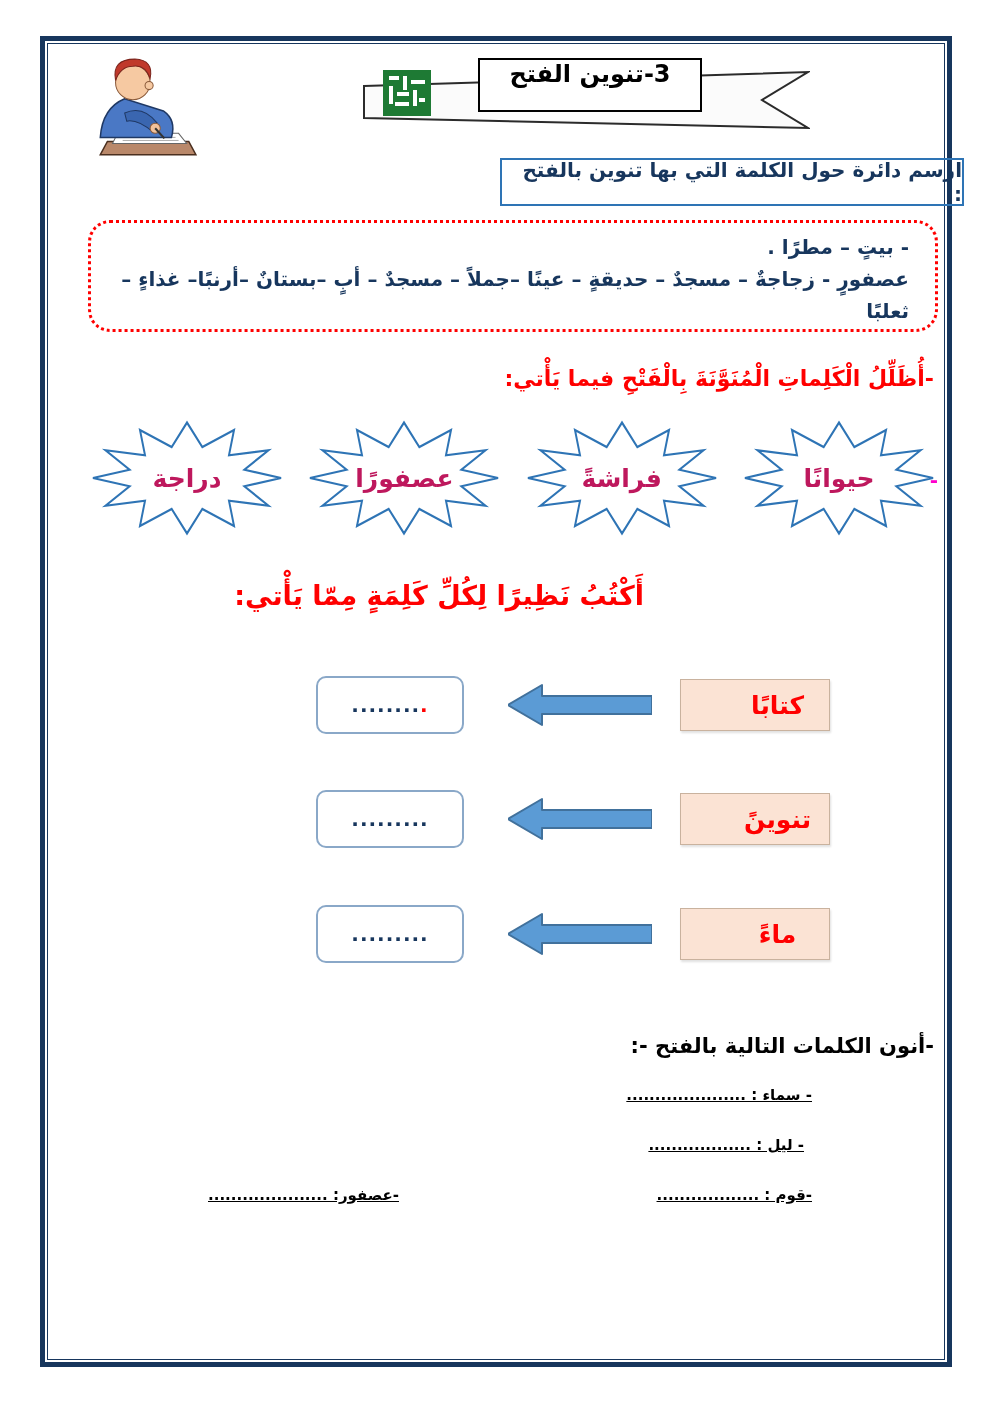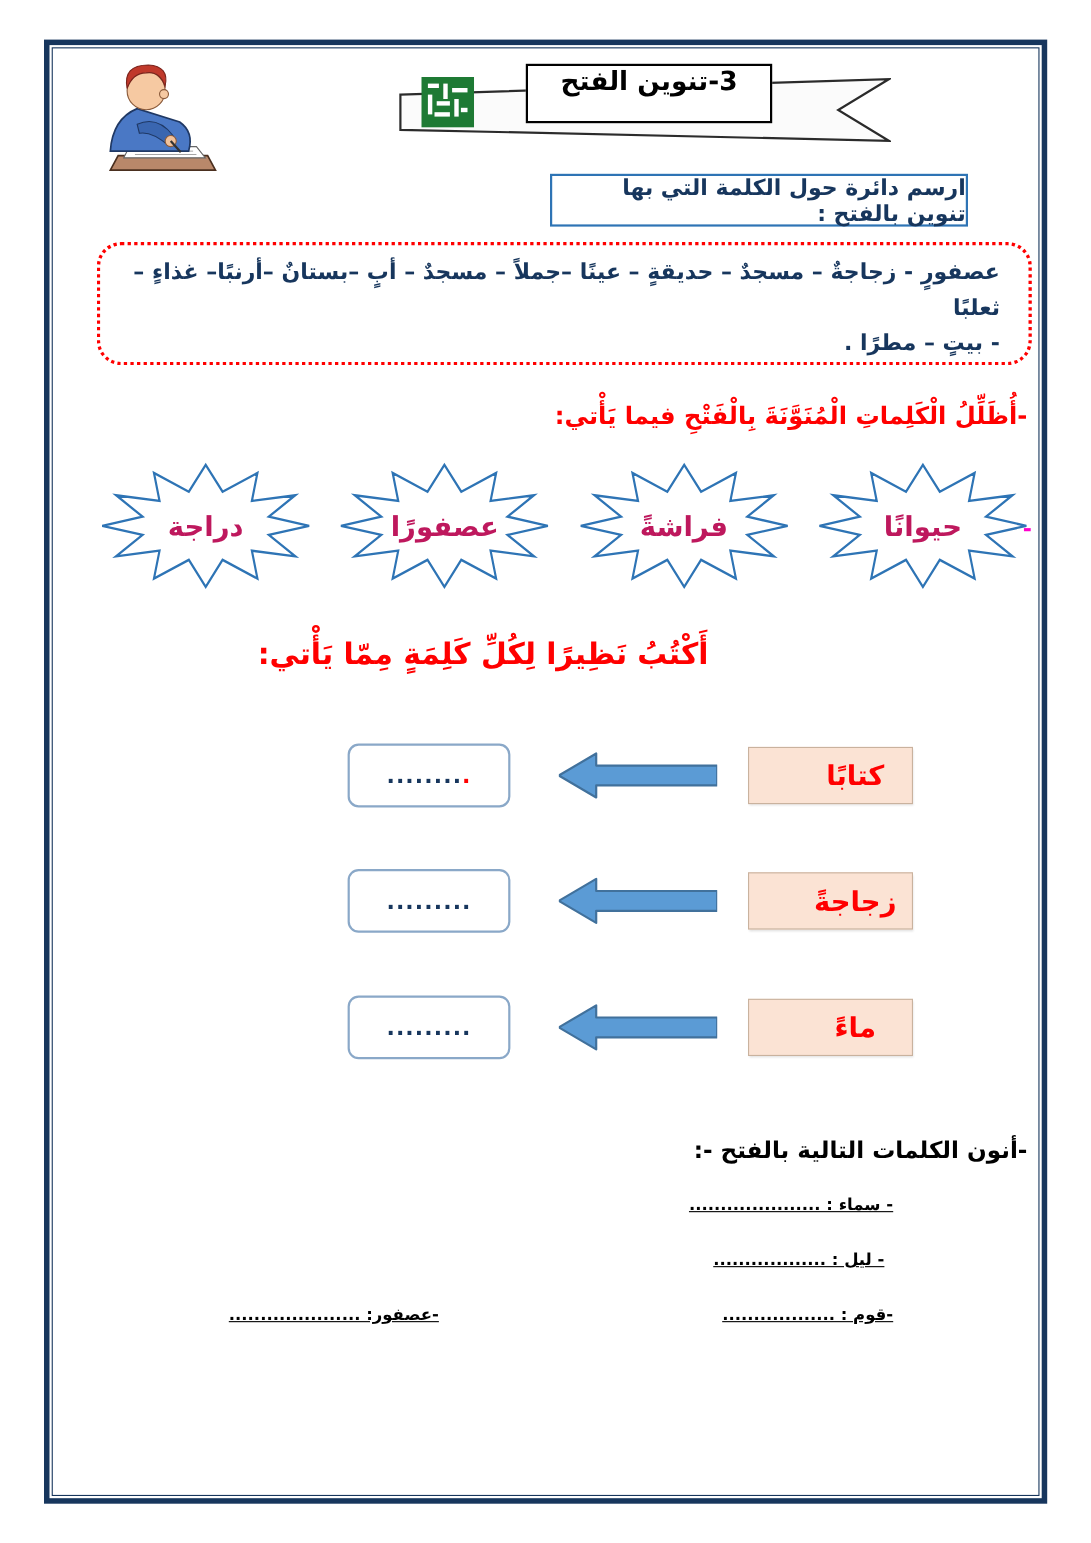--- a/index.html
+++ b/index.html
@@ -15,21 +15,21 @@
 
   
   .ribbon { position:absolute; left:362px; top:62px; width:448px; height:80px; }
   .ribbon svg { width:100%; height:100%; }
   .logo { position:absolute; left:383px; top:70px; width:48px; height:46px; }
   .title-box { position:absolute; left:478px; top:58px; width:224px; height:54px; background:#ffffff;
                border:2px solid #000; display:flex; justify-content:center;
                direction:rtl; font-size:24px; font-weight:bold; color:#000; z-index:3; }
 
   
-  .instr-box { position:absolute; left:500px; top:158px; width:380px; height:48px;
+  .instr-box { position:absolute; left:500px; top:158px; width:464px; height:48px;
                border:2px solid #2e74b5; display:flex; align-items:center; justify-content:center;
                direction:rtl; font-weight:bold; font-size:20px; color:#17365d;padding-left:10px; }
 
   
   .word-box { position:absolute; left:88px; top:220px; width:850px; height:112px;
               border:3px dotted #ff0000; border-radius:22px; padding:8px 26px;
               direction:rtl; color:#17365d; font-weight:bold; font-size:20px;
               display:flex; flex-direction:column; justify-content:space-evenly; }
   .word-box div { text-align:right; line-height:1.6; }
 
@@ -118,22 +118,22 @@
   </div>
   <div class="title-box">
     <span>3-تنوين الفتح</span>
   </div>
 
   <div class="instr-box">
     <span>ارسم دائرة حول الكلمة التي بها تنوين بالفتح :</span>
   </div>
 
   <div class="word-box">
+    <div>- بيتٍ – مطرًا .</div>
     <div>عصفورٍ  - زجاجةٌ – مسجدٌ – حديقةٍ – عينًا –جملاً – مسجدٌ – أبٍ –بستانٌ –أرنبًا– غذاءٍ – ثعلبًا</div>
-    <div>- بيتٍ – مطرًا .</div>
   </div>
 
   <div class="red-heading shade-heading">-أُظَلِّلُ الْكَلِماتِ الْمُنَوَّنَةَ بِالْفَتْحِ فيما يَأْتي:</div>
 
   <div class="star-row">
     <div class="starburst">
       <svg viewBox="0 0 200 120" preserveAspectRatio="none">
         <polygon points="195,60 158,52.2 182.3,34 142.4,38.8 147.5,15 115.5,31 100,8 84.5,31 52.5,15 57.6,38.8 17.7,34 42,52.2 5,60 42,67.8 17.7,86 57.6,81.2 52.5,105 84.5,89 100,112 115.5,89 147.5,105 142.4,81.2 182.3,86 158,67.8" fill="#ffffff" stroke="#2e74b5" stroke-width="2"></polygon>
       </svg>
       <span class="star-label">حيوانًا</span>
@@ -177,21 +177,21 @@
   <div class="answer-box row2">
     <span class="dots">.........</span>
       <span class="dots red"></span>
   </div>
   <div class="arrow row2">
     <svg viewBox="0 0 144 44">
       <polygon points="0,22 34,2 34,13 144,13 144,31 34,31 34,42" fill="#5b9bd5" stroke="#41719c" stroke-width="2" stroke-linejoin="round"></polygon>
     </svg>
   </div>
   <div class="word-card row2c">
-    <span>زجاجةً</span>
+    <span>تنوينً</span>
   </div>
 
   <div class="answer-box row3">
     <span class="dots">.........</span>
       <span class="dots red"></span>
   </div>
   <div class="arrow row3">
     <svg viewBox="0 0 144 44">
       <polygon points="0,22 34,2 34,13 144,13 144,31 34,31 34,42" fill="#5b9bd5" stroke="#41719c" stroke-width="2" stroke-linejoin="round"></polygon>
     </svg>

